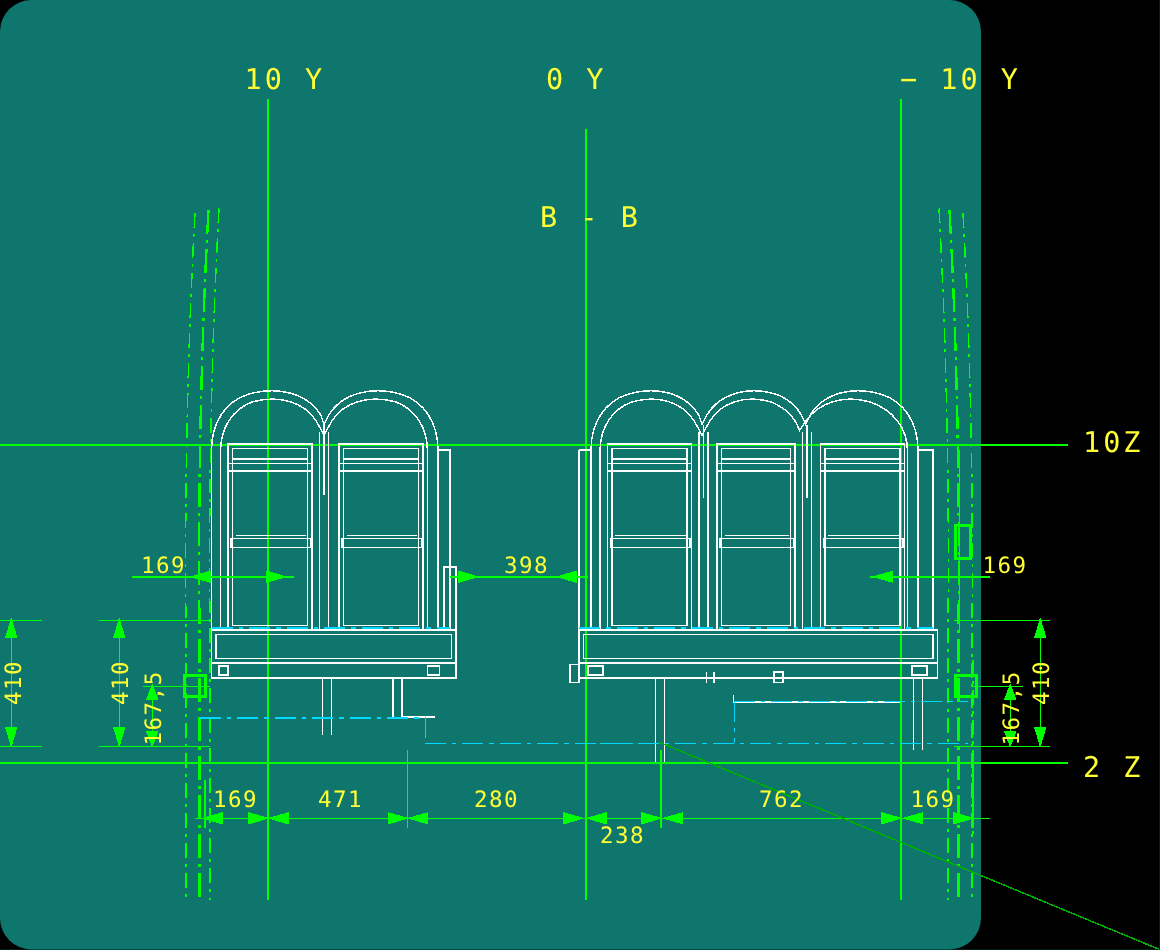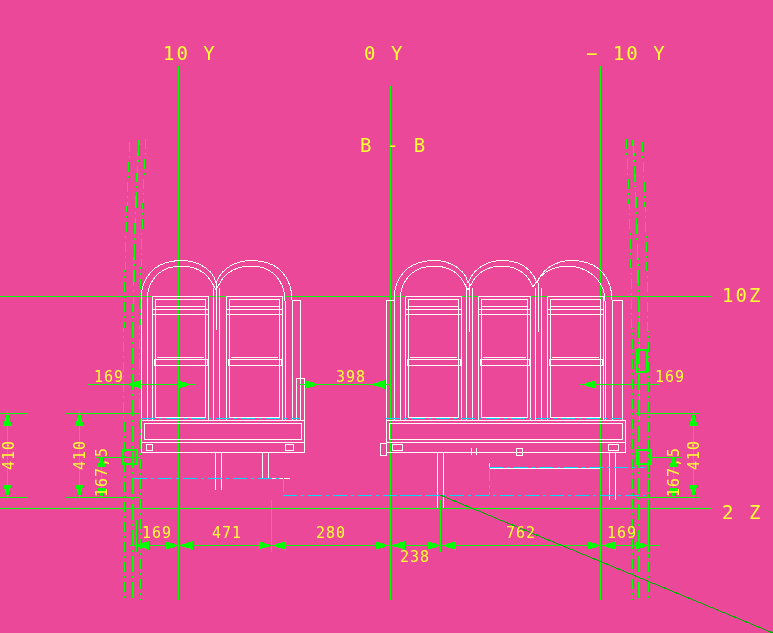--- a/index.html
+++ b/index.html
@@ -1,21 +1,21 @@
 <!DOCTYPE html>
 <html><head>
 <meta charset="utf-8">
 <style>
   html,body{margin:0;padding:0;background:#000;}
   body{
     width:773px;height:633px;overflow:hidden;
     font-family:"DejaVu Sans Mono", monospace;
     position:relative;
   }
-  #stage{position:absolute;left:0;top:0;width:773px;height:633px;background:#ec4899;}
+  #stage{position:absolute;left:0;top:0;width:654px;height:633px;background:#0f766e;border-radius:21px;}
   svg#cad{position:absolute;left:0;top:0;width:773px;height:633px;display:block;}
   .lbl{
     position:absolute;
     color:#ffff33;
     font-family:"DejaVu Sans Mono", monospace;
     font-size:19px;
     letter-spacing:2px;
     white-space:nowrap;
     line-height:1;
     -webkit-font-smoothing:none;
@@ -273,21 +273,21 @@
 
   <g stroke="#00ff00" stroke-width="1" fill="none">
     <line x1="639.5" y1="300" x2="639.5" y2="420"></line>
     <line x1="648.5" y1="440" x2="648.5" y2="560" stroke-dasharray="10 4 2 4"></line>
   </g>
 
 </svg>
 
 <div class="lbl" style="left:163px;top:44px;">10 Y</div>
 <div class="lbl" style="left:364px;top:44px;">0 Y</div>
-<div class="lbl" style="left:586px;top:44px;">− 10 Y</div>
+<div class="lbl" style="left:600px;top:44px;">− 10 Y</div>
 
 <div class="lbl" style="left:360px;top:116px;margin-top:20px;">B - B</div>
 
 <div class="lbl" style="left:722px;top:286px;">10Z</div>
 <div class="lbl" style="left:722px;top:503px;">2 Z</div>
 
 <div class="dim" style="left:94px;top:370px;">169</div>
 <div class="dim" style="left:336px;top:370px;">398</div>
 <div class="dim" style="left:655px;top:370px;">169</div>
 

